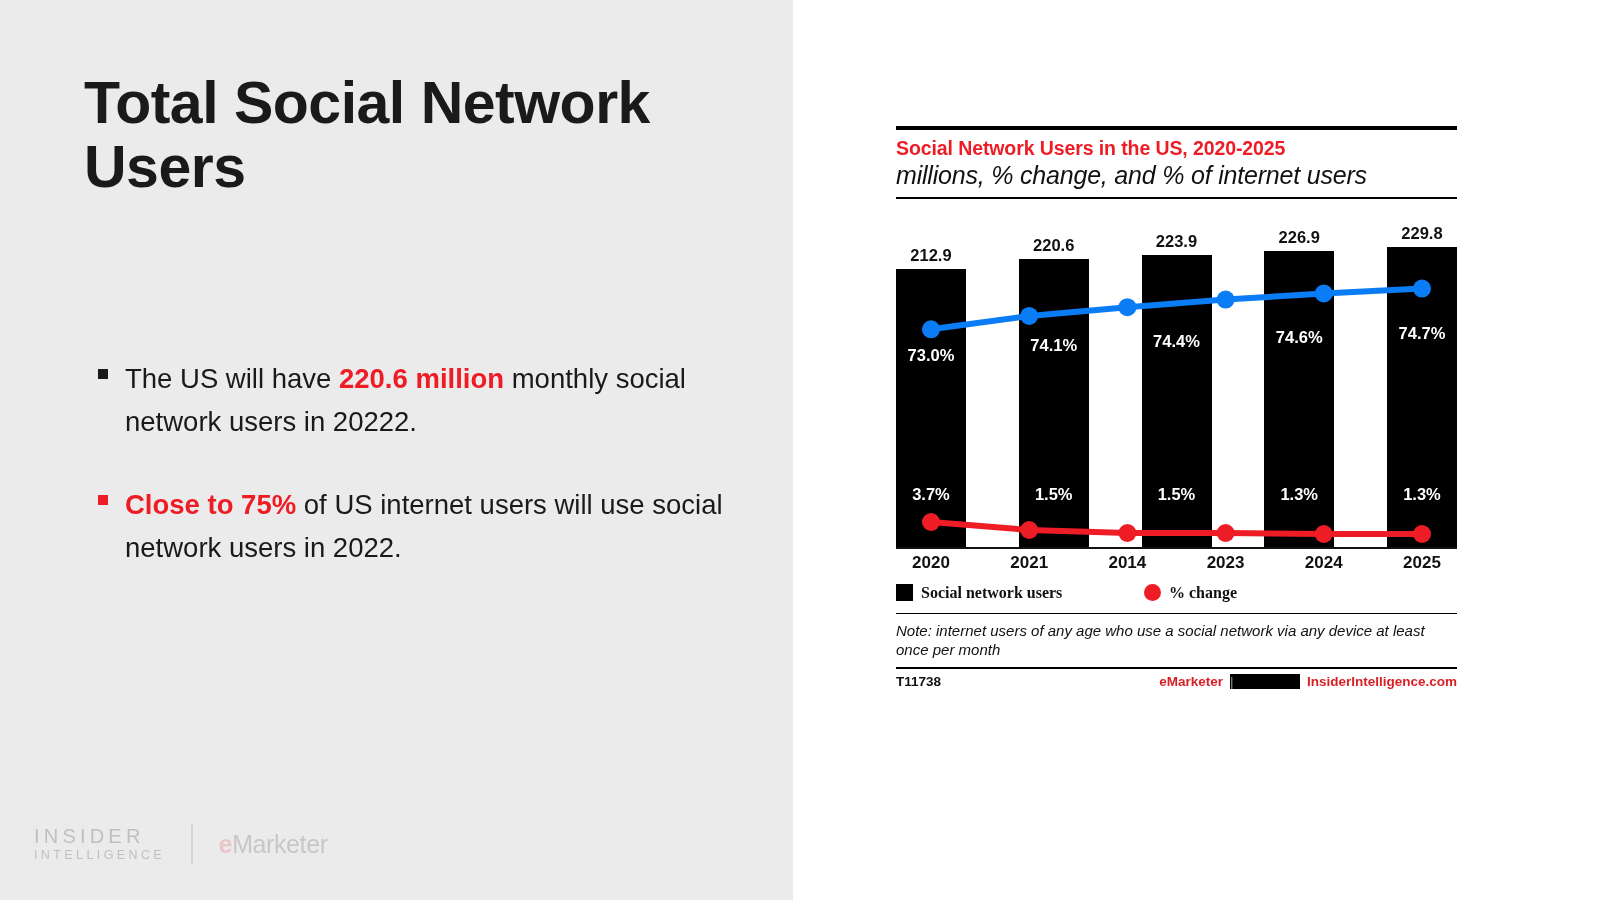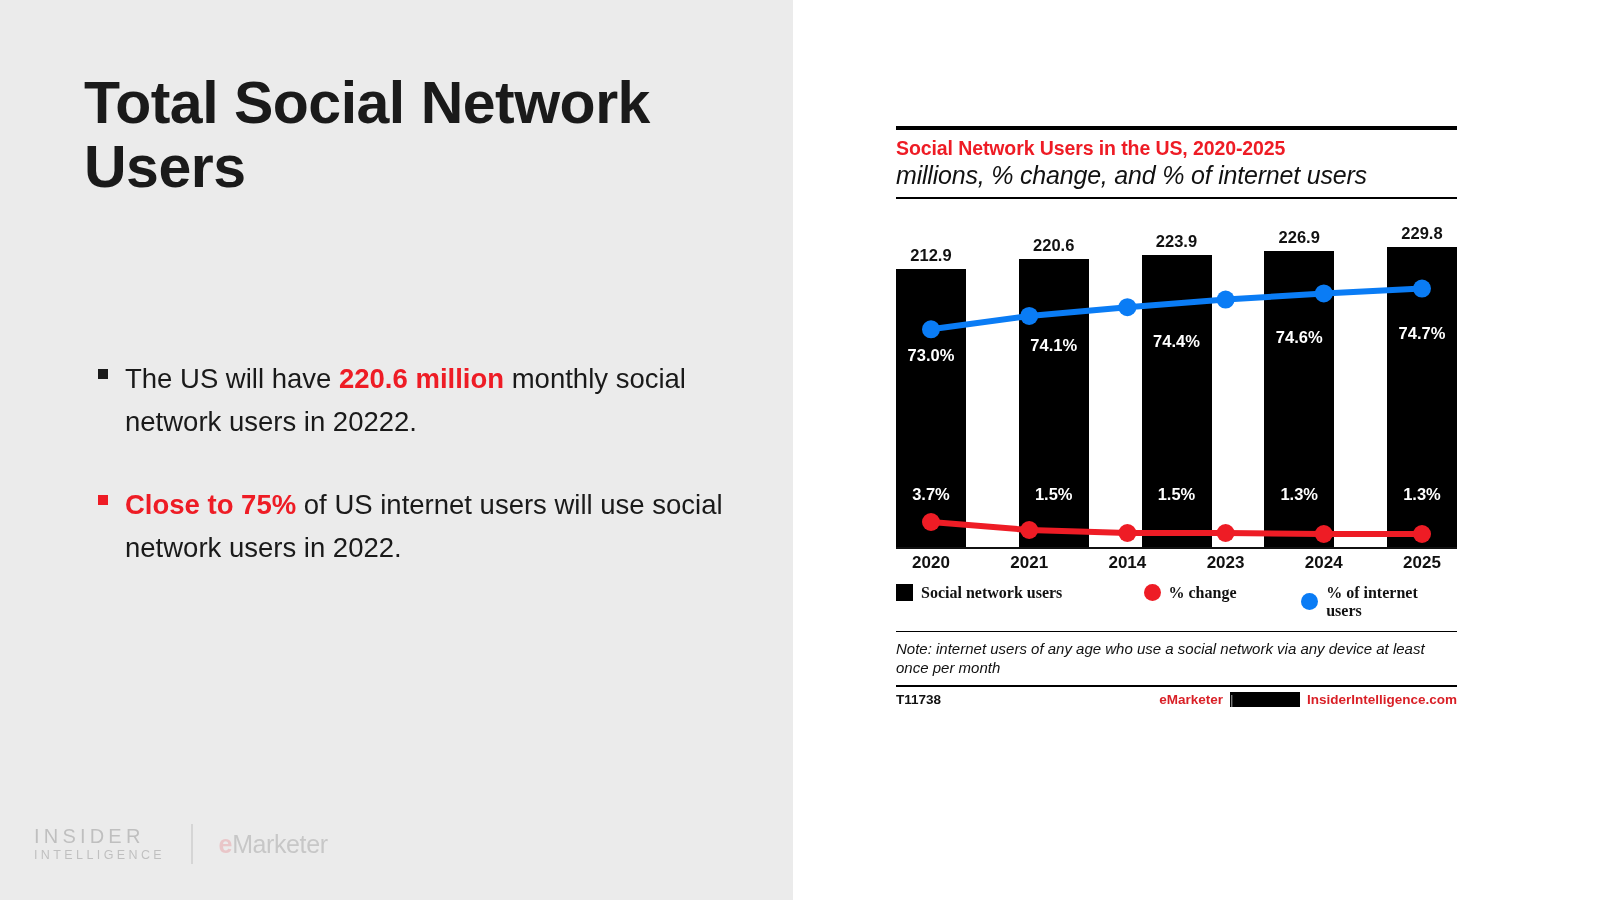--- a/index.html
+++ b/index.html
@@ -153,24 +153,20 @@
 
     <div class="legend">
         <div class="lg a">
           <span class="sq"></span>
           <span>Social network users</span>
         </div>
         <div class="lg b">
           <span class="dot red"></span>
           <span>% change</span>
         </div>
-        <div class="lg ">
-          <span class="dot blue"></span>
-          <span>% of internet users</span>
-        </div>
       </div>
 
     <div class="rule-thin" style="margin-top:11px;"></div>
     <div class="note">
       <div>Note: internet users of any age who use a social network via any device at least once per month</div>
     </div>
     <div class="rule-mid"></div>
     <div class="footer">
       <span>T11738</span>
       <span class="foot-right">

